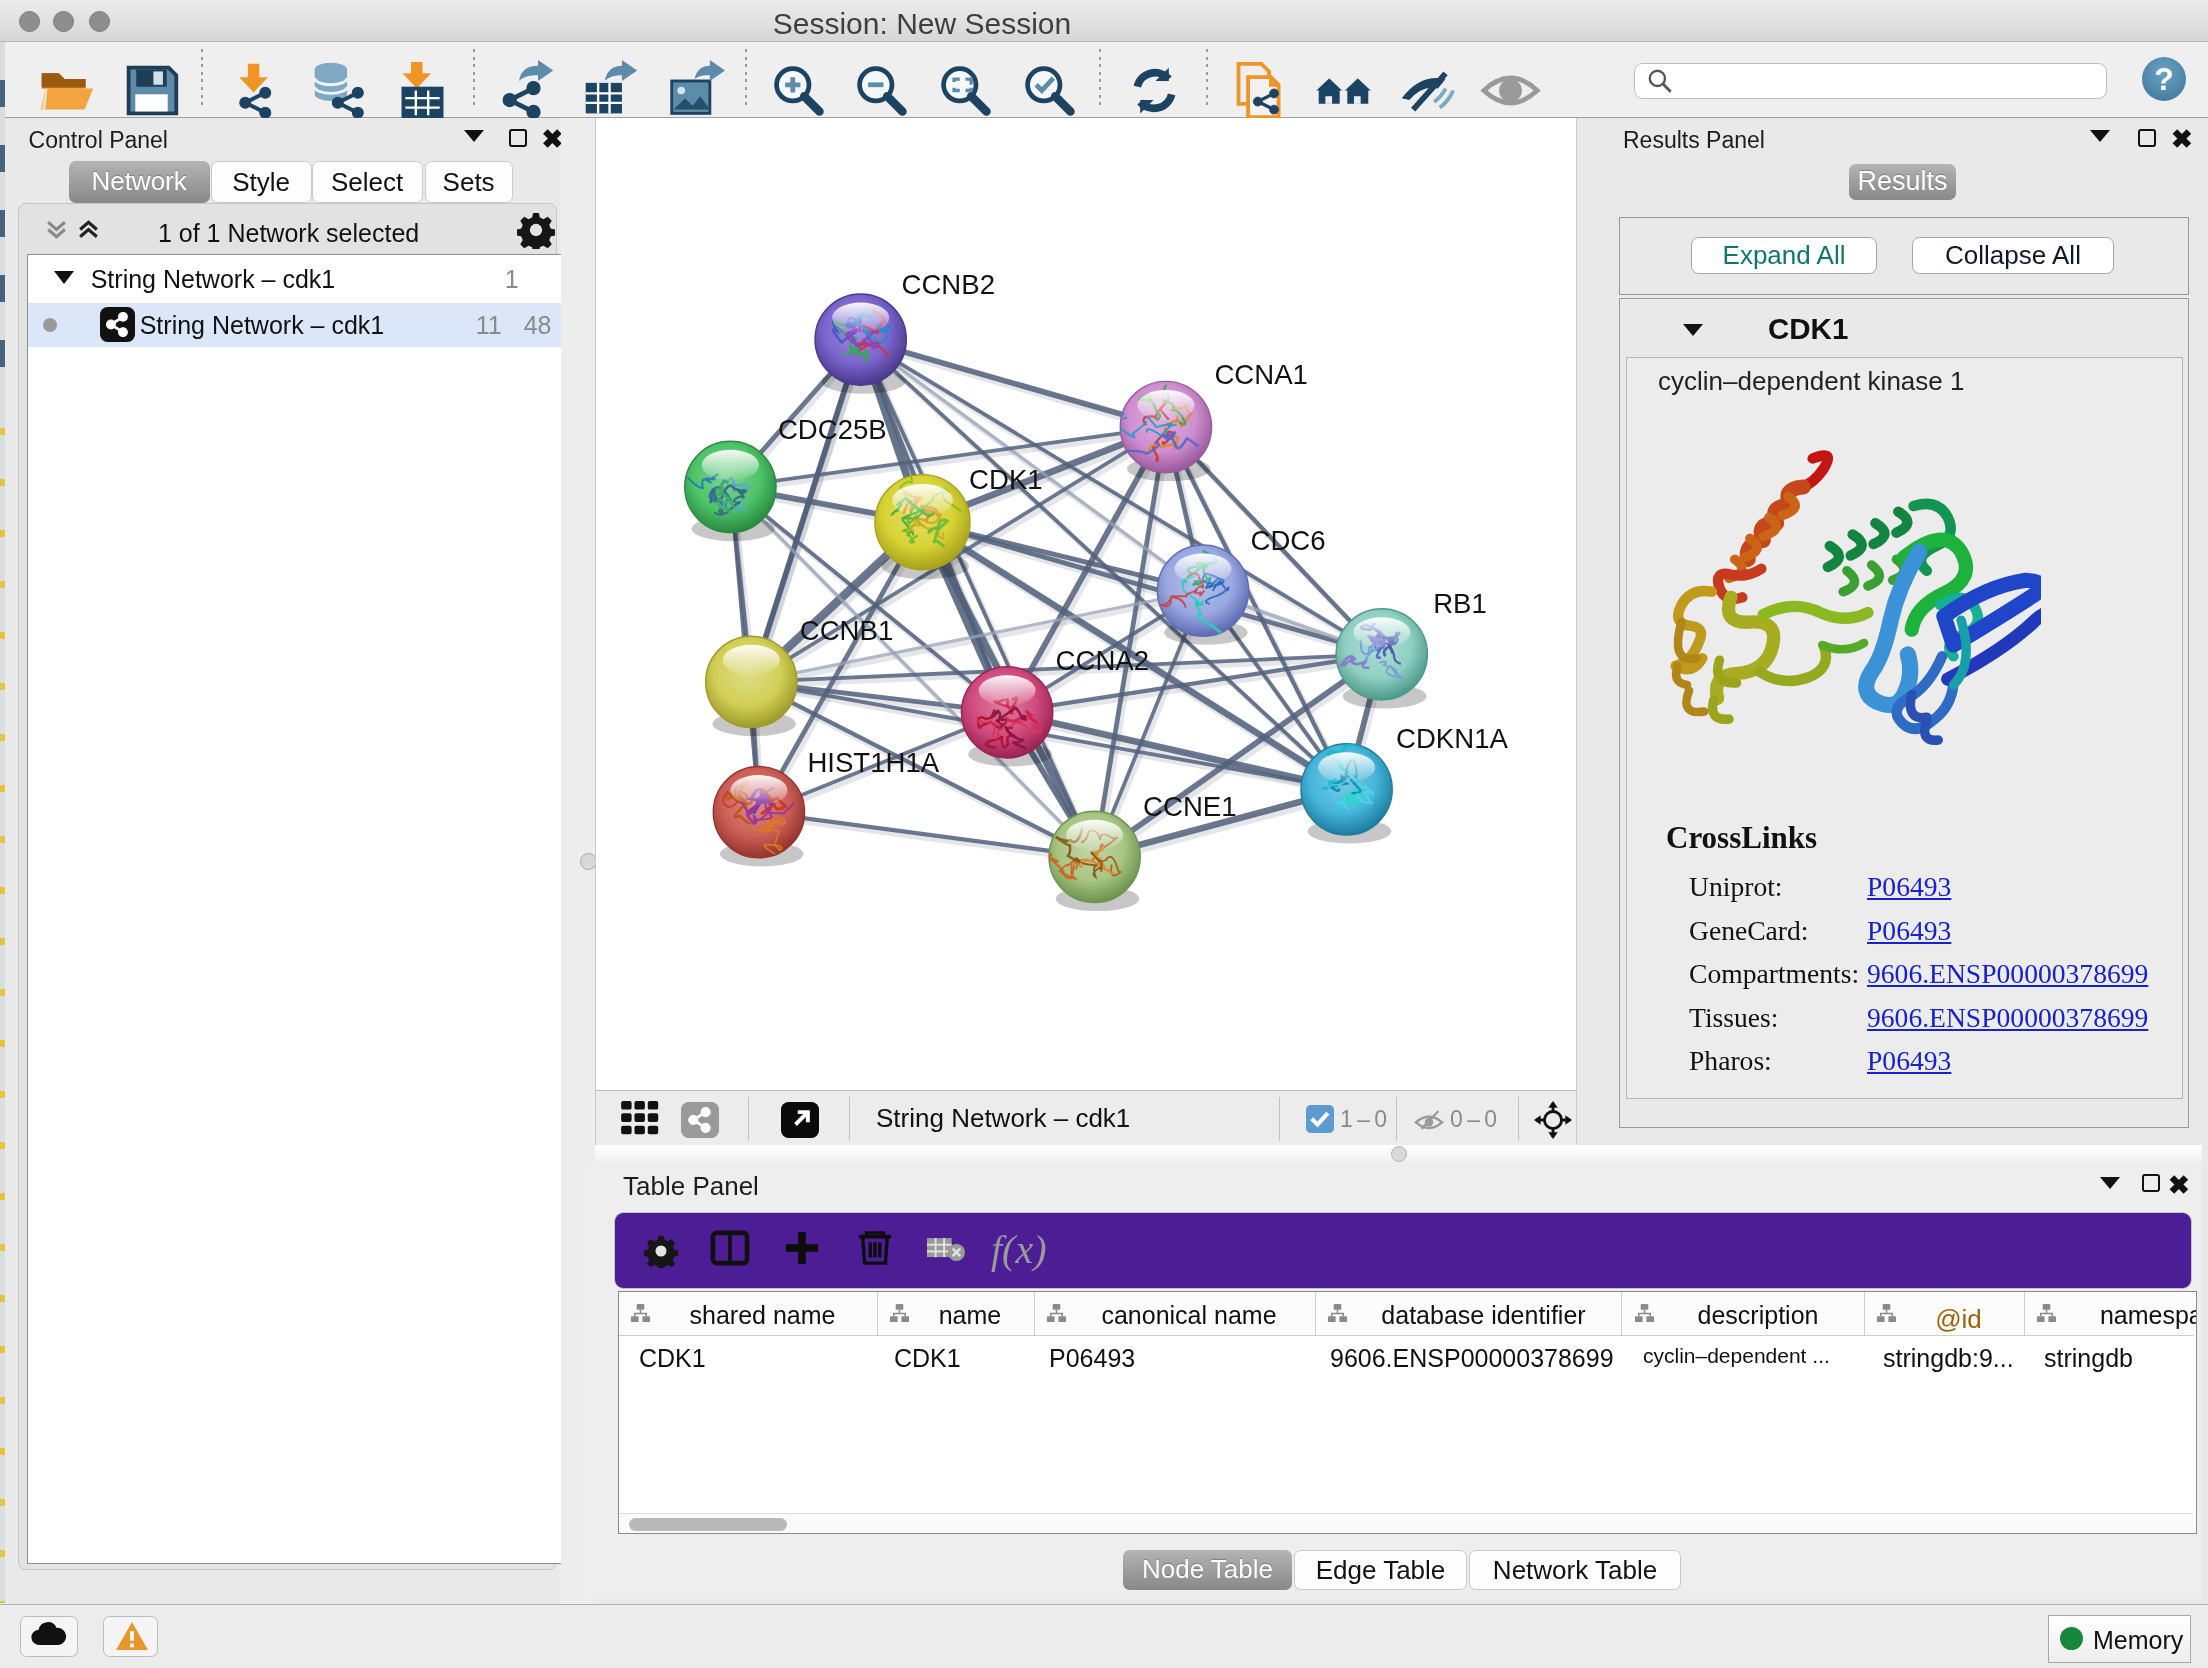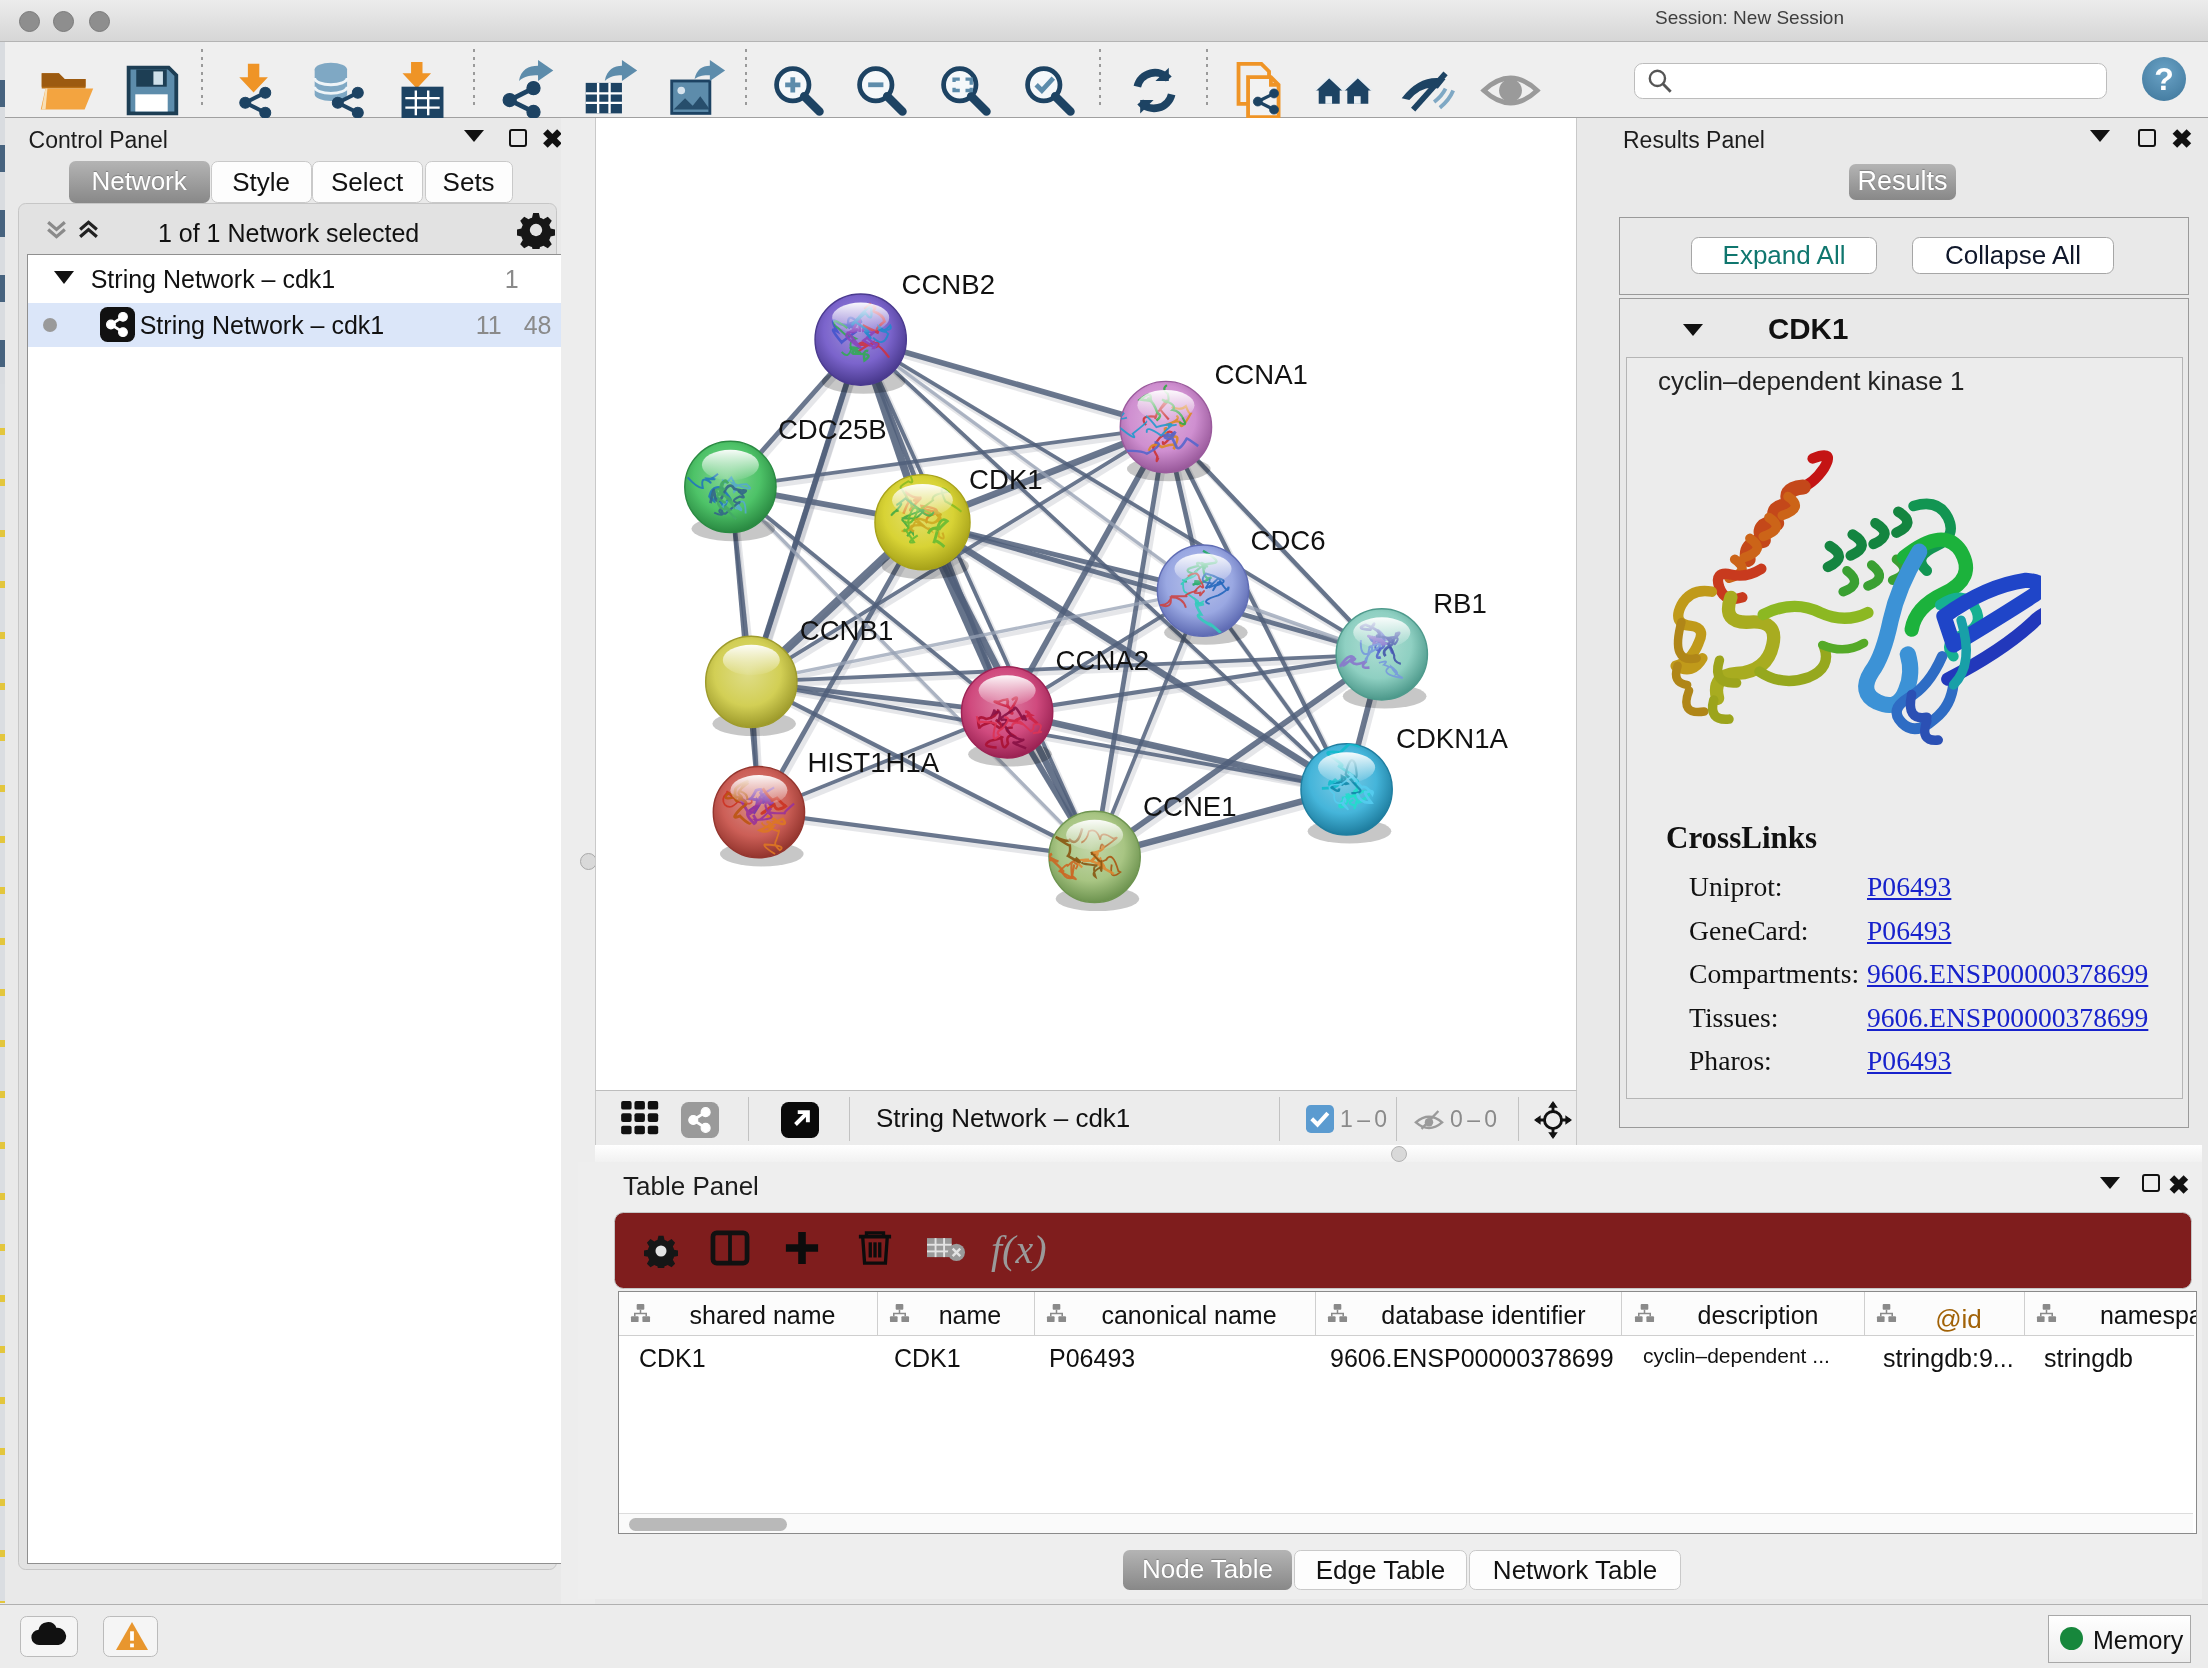--- a/index.html
+++ b/index.html
@@ -10,21 +10,21 @@
 .tab{position:absolute;height:42px;border-radius:6.7px;text-align:center;font-size:26px;line-height:40px}
 .tab.white{background:#fdfdfd;border:1px solid #c9c9c9;color:#111}
 .tab.sel{background:linear-gradient(#b4b4b4,#888888);color:#fff;text-shadow:0 -1px 1px rgba(0,0,0,0.25)}
 .vsep{position:absolute;top:49px;height:57px;width:1.9px;background-image:repeating-linear-gradient(to bottom,#9a9a9a 0 2.9px,transparent 2.9px 7.6px)}
 .nsep{position:absolute;top:1096px;height:44px;width:1.4px;background:#c2c2c2}
 </style></head><body>
 <div class="abs" style="left:0;top:0;width:2208px;height:42px;background:linear-gradient(#ececec,#d6d6d6);border-bottom:1px solid #b4b4b4">
 <div class="abs" style="left:19px;top:10.5px;width:21px;height:21px;border-radius:50%;background:#8e8e8e;border:1px solid #7a7a7a"></div>
 <div class="abs" style="left:53px;top:10.5px;width:21px;height:21px;border-radius:50%;background:#8e8e8e;border:1px solid #7a7a7a"></div>
 <div class="abs" style="left:89px;top:10.5px;width:21px;height:21px;border-radius:50%;background:#8e8e8e;border:1px solid #7a7a7a"></div>
-<div class="abs" style="left:0;top:6.7px;width:1844px;text-align:right;font-size:19px;color:#3e3e3e">Session: New Session</div>
+<div class="abs" style="left:0;top:6.7px;width:1844px;text-align:center;font-size:30px;color:#3e3e3e">Session: New Session</div>
 </div>
 <div class="abs" style="left:0;top:42px;width:2208px;height:76px;background:#efefef;border-bottom:1.9px solid #a0a0a0">
 <div style="position:relative;width:100%;height:100%">
 <div style="position:absolute;left:36px;top:18px;width:61px;height:61px"><svg width="100%" height="100%" viewBox="0 0 64 64">
 <path d="M6 14 h18 l6 6 h22 v10 h-46 z" fill="#b96f14"></path>
 <path d="M6 14 h18 l6 6 h22 v8 h-46 z" fill="#9c5a10"></path>
 <path d="M10 30 h50 l-9 22 h-46 z" fill="#f3a440"></path>
 <path d="M6 52 l4 -22 h2 l-2 22 z" fill="#f8e0b8"></path>
 </svg></div>
 <div style="position:absolute;left:121px;top:18px;width:61px;height:61px"><svg width="100%" height="100%" viewBox="0 0 64 64">
@@ -713,21 +713,21 @@
 <div class="abs" style="left:1867px;top:958px;font-family:'Liberation Serif',serif;font-size:27.6px;color:#1722cc;text-decoration:underline">9606.ENSP00000378699</div>
 <div class="abs" style="left:1689px;top:1002px;font-family:'Liberation Serif',serif;font-size:27.6px;color:#111">Tissues:</div>
 <div class="abs" style="left:1867px;top:1002px;font-family:'Liberation Serif',serif;font-size:27.6px;color:#1722cc;text-decoration:underline">9606.ENSP00000378699</div>
 <div class="abs" style="left:1689px;top:1045px;font-family:'Liberation Serif',serif;font-size:27.6px;color:#111">Pharos:</div>
 <div class="abs" style="left:1867px;top:1045px;font-family:'Liberation Serif',serif;font-size:27.6px;color:#1722cc;text-decoration:underline">P06493</div>
 <div class="abs" style="left:578px;top:1162px;width:1624px;height:437px;background:#eeeeee">
 <div class="abs" style="left:45px;top:8.6px;font-size:26px;color:#1c1c1c">Table Panel</div>
 <div class="abs tri" style="left:1522px;top:15px"></div>
 <div class="abs sq" style="left:1564px;top:12.4px"></div>
 <div class="abs xx" style="left:1590px;top:9.5px">✖</div>
-<div class="abs" style="left:36px;top:50px;width:1578px;height:77px;background:#7f1d1d;border:1px solid #c6c6c6;border-radius:9.5px">
+<div class="abs" style="left:36px;top:50px;width:1578px;height:77px;background:#4c1d95;border:1px solid #c6c6c6;border-radius:9.5px">
 <svg width="34" height="34" viewBox="0 0 40 40" style="position:absolute;left:28.5px;top:21px">
         <path fill="#161616" d="M17 2 h6 l1.2 5.2 a13 13 0 0 1 3.6 1.5 l4.6 -2.7 l4.2 4.2 l-2.7 4.6 a13 13 0 0 1 1.5 3.6 l5.2 1.2 v6 l-5.2 1.2 a13 13 0 0 1 -1.5 3.6 l2.7 4.6 l-4.2 4.2 l-4.6 -2.7 a13 13 0 0 1 -3.6 1.5 l-1.2 5.2 h-6 l-1.2 -5.2 a13 13 0 0 1 -3.6 -1.5 l-4.6 2.7 l-4.2 -4.2 l2.7 -4.6 a13 13 0 0 1 -1.5 -3.6 l-5.2 -1.2 v-6 l5.2 -1.2 a13 13 0 0 1 1.5 -3.6 l-2.7 -4.6 l4.2 -4.2 l4.6 2.7 a13 13 0 0 1 3.6 -1.5 z"></path>
         <circle cx="20" cy="20" r="6.5" fill="#e3e3e3"></circle>
       </svg>
 <svg width="40" height="36" viewBox="0 0 42 38" style="position:absolute;left:95px;top:17px">
         <rect x="3" y="3" width="36" height="32" rx="4" fill="none" stroke="#111" stroke-width="5"></rect>
         <line x1="21" y1="3" x2="21" y2="35" stroke="#111" stroke-width="4"></line>
       </svg>
 <svg width="38" height="36" viewBox="0 0 40 38" style="position:absolute;left:168px;top:17px">
         <path d="M16 2 h8 v13 h13 v8 h-13 v13 h-8 v-13 h-13 v-8 h13 z" fill="#0c0c0c"></path>

